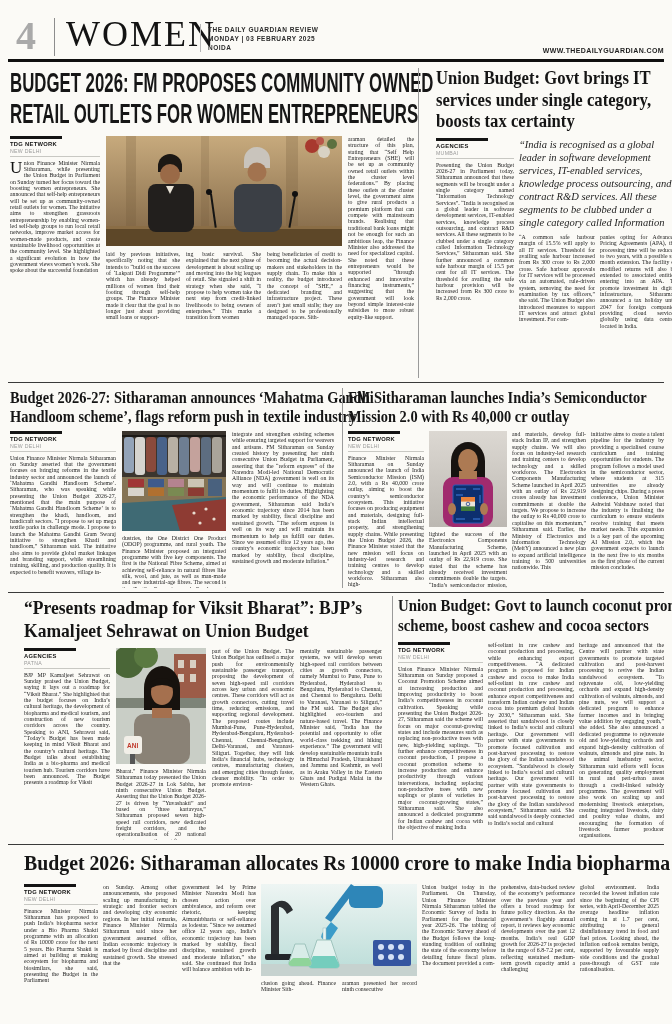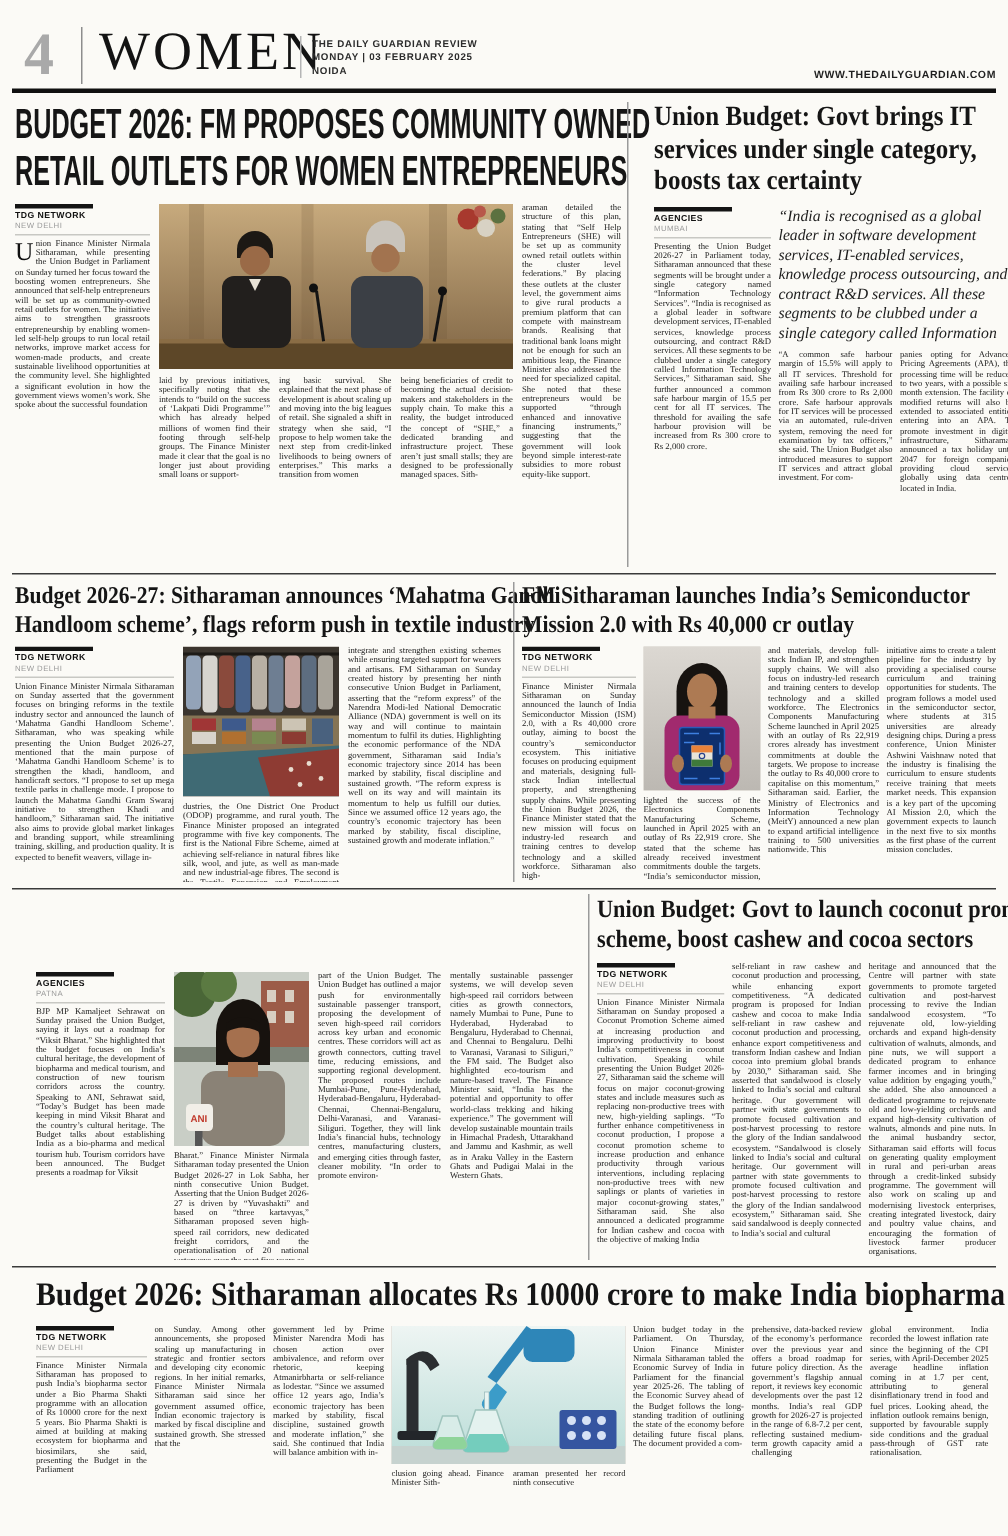--- a/index.html
+++ b/index.html
@@ -232,20 +232,24 @@
         <div class="bc colwrap" style="margin-top:4px;height:57px;">lighted the success of the Electronics Components Manufacturing Scheme, launched in April 2025 with an outlay of Rs 22,919 crore. She stated that the scheme has already received investment commitments double the targets. “India’s semiconductor mission, 1.0 expanded India’s semiconductor sector capabilities. Building on this, we launch ISM 2.0 to produce equipment</div>
       </div>
       <div class="bc colwrap" style="width:74px;height:157px;">and materials, develop full-stack Indian IP, and strengthen supply chains. We will also focus on industry-led research and training centers to develop technology and a skilled workforce. The Electronics Components Manufacturing Scheme launched in April 2025 with an outlay of Rs 22,919 crores already has investment commitments at double the targets. We propose to increase the outlay to Rs 40,000 crore to capitalise on this momentum,” Sitharaman said. Earlier, the Ministry of Electronics and Information Technology (MeitY) announced a new plan to expand artificial intelligence training to 500 universities nationwide. This</div>
       <div class="bc colwrap" style="width:73px;height:157px;">initiative aims to create a talent pipeline for the industry by providing a specialised course curriculum and training opportunities for students. The program follows a model used in the semiconductor sector, where students at 315 universities are already designing chips. During a press conference, Union Minister Ashwini Vaishnaw noted that the industry is finalising the curriculum to ensure students receive training that meets market needs. This expansion is a key part of the upcoming AI Mission 2.0, which the government expects to launch in the next five to six months as the first phase of the current mission concludes.</div>
     </div>
   </div>
 
   <div class="hrule" style="top:592px;"></div>
 
   <div class="abs" style="left:24px;top:596px;width:358px;height:244px;">
+    <div style="width:406px;">
+      <div class="shl" style="font-size:19.5px;line-height:23px;">“Presents roadmap for Viksit Bharat”: BJP’s</div>
+      <div class="shl" style="font-size:19.5px;line-height:23px;">Kamaljeet Sehrawat on Union Budget</div>
+    </div>
     <div class="abs row" style="left:0;top:52px;width:358px;height:192px;gap:6px;">
       <div class="colwrap" style="width:88px;height:192px;">
         <div class="bl">
           <div class="bar"></div>
           <div class="src">AGENCIES</div>
           <div class="city">PATNA</div>
         </div>
         <div class="bc">BJP MP Kamaljeet Sehrawat on Sunday praised the Union Budget, saying it lays out a roadmap for “Viksit Bharat.” She highlighted that the budget focuses on India’s cultural heritage, the development of biopharma and medical tourism, and construction of new tourism corridors across the country. Speaking to ANI, Sehrawat said, “Today’s Budget has been made keeping in mind Viksit Bharat and the country’s cultural heritage. The Budget talks about establishing India as a bio-pharma and medical tourism hub. Tourism corridors have been announced. The Budget presents a roadmap for Viksit</div>
       </div>
       <div style="width:90px;">

